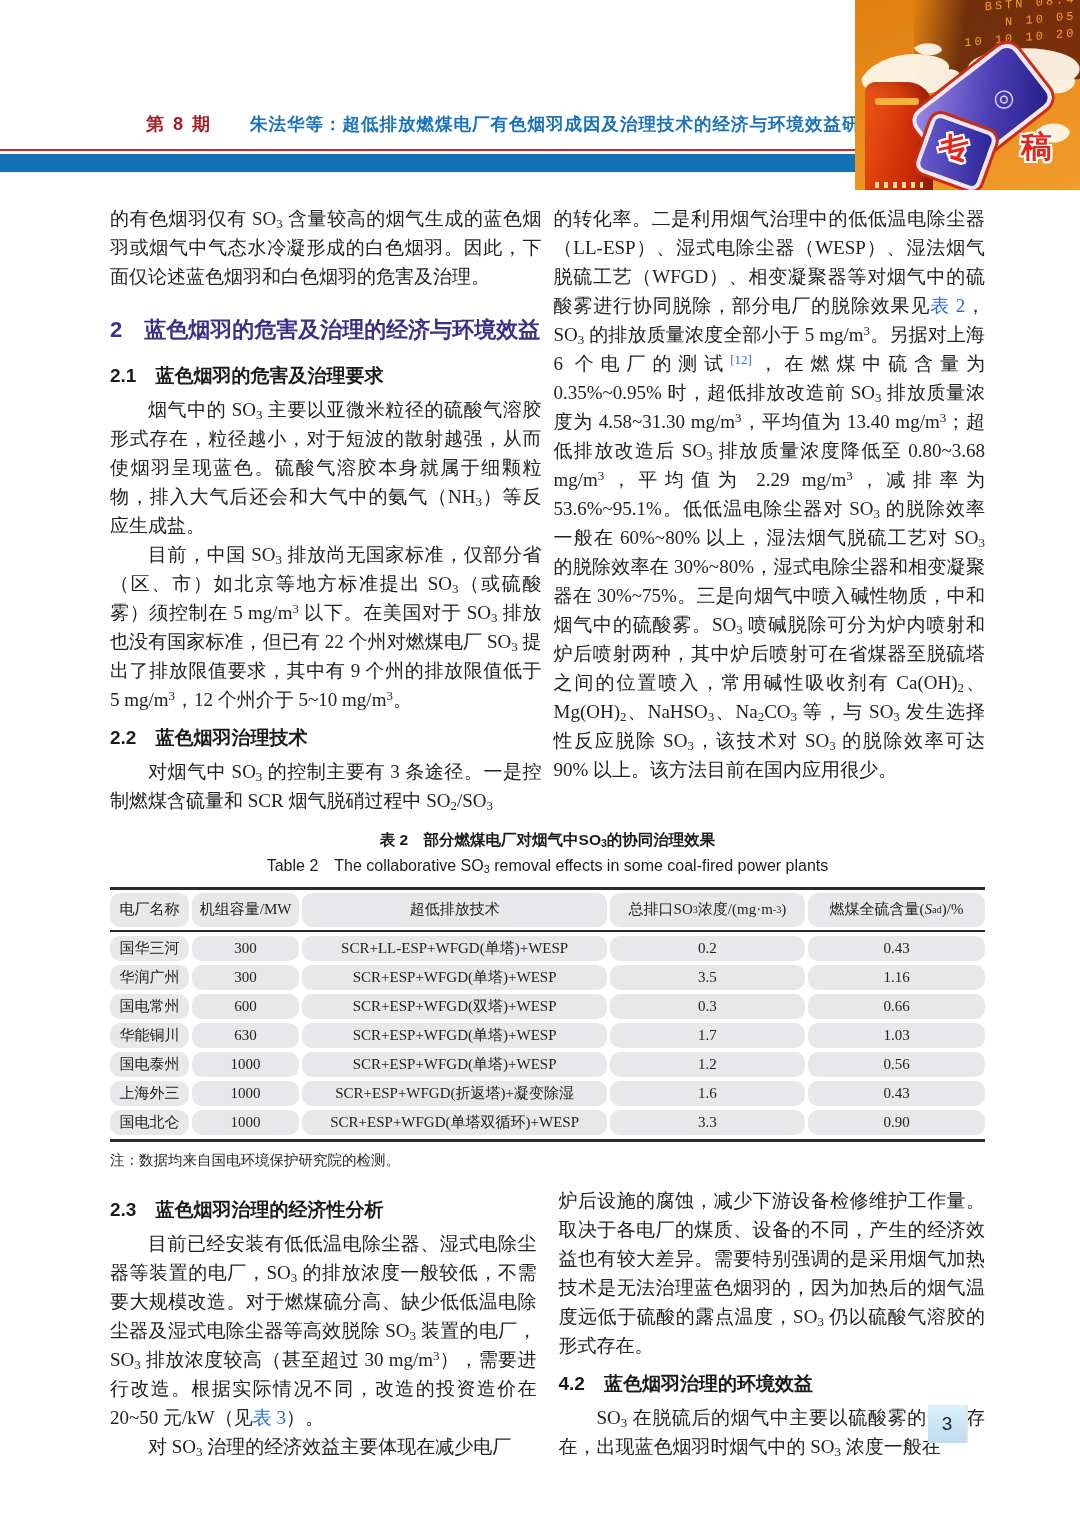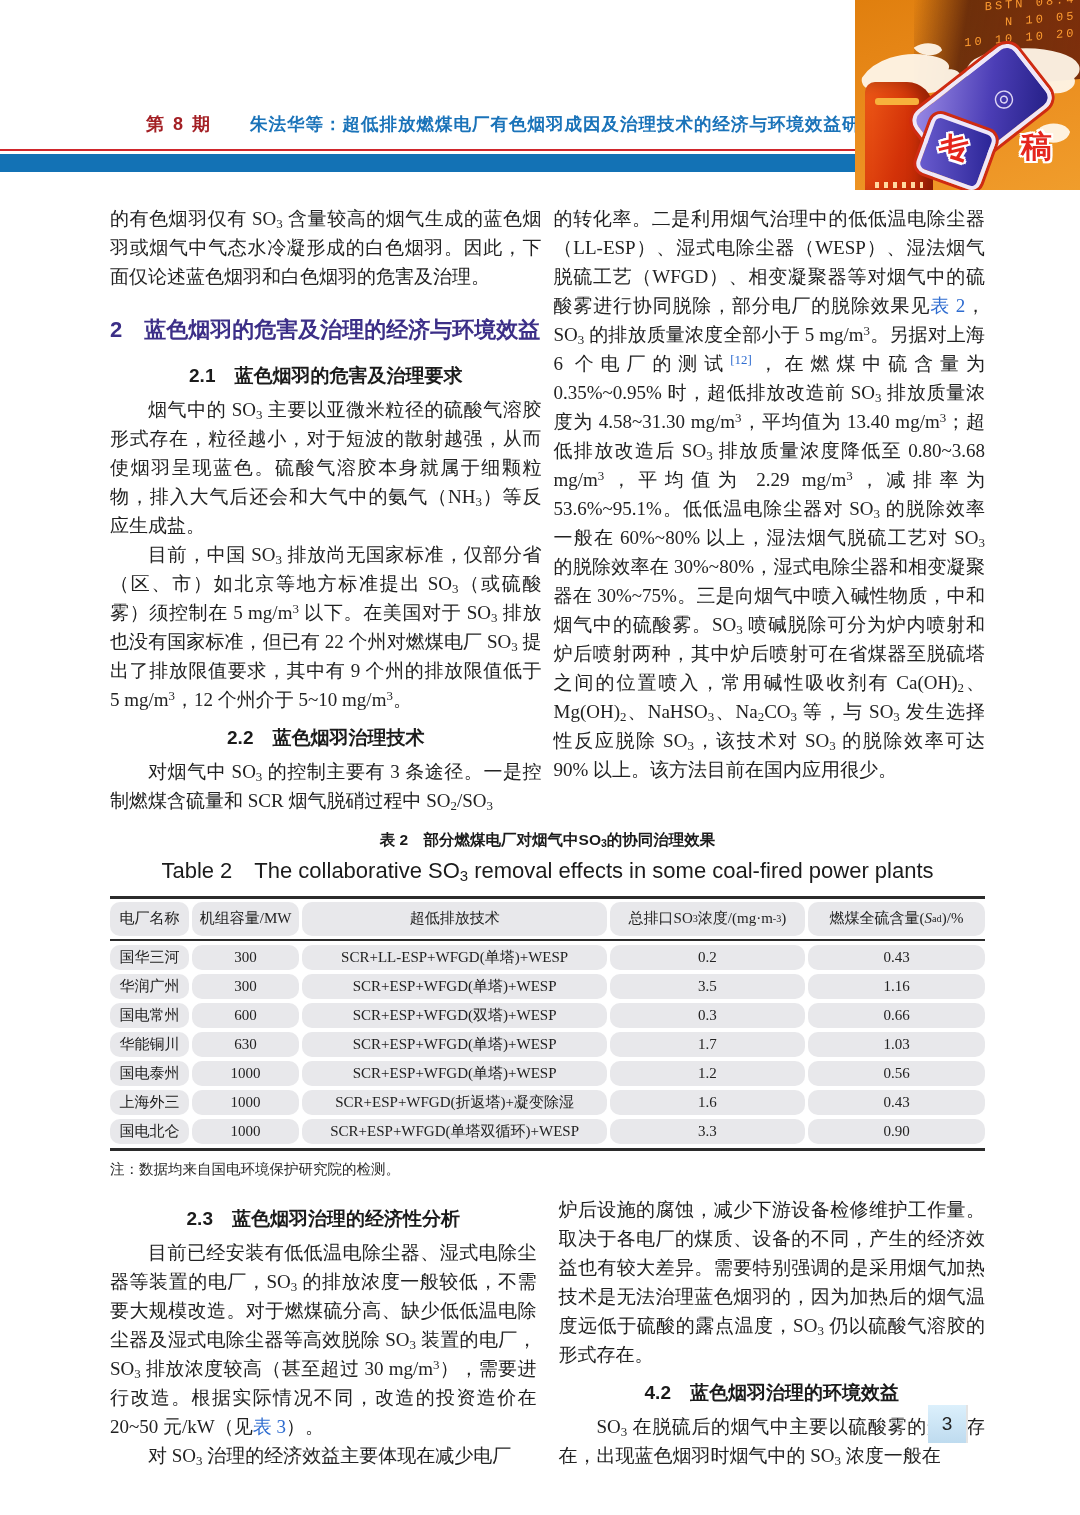--- a/index.html
+++ b/index.html
@@ -47,30 +47,30 @@
   main{position:absolute;top:190px;left:110px;width:875px;}
   .cols{display:flex;gap:22px;}
   .col{flex:1 1 0;font-size:19px;line-height:29px;text-align:justify;}
   .cols.top{margin-top:14px;gap:12px;}
   .cols.bottom{margin-top:16px;}
   .blk.p{text-indent:0;}
   .blk.pi{text-indent:2em;}
   .blk.h1{font-family:"Liberation Sans",sans-serif;font-weight:bold;font-size:22px;color:#3c2f87;
           line-height:1.25;margin:25px 0 17px;text-align:left;}
   .blk.h2{font-family:"Liberation Sans",sans-serif;font-weight:bold;font-size:19px;color:#1b1b1b;
-          margin:9px 0 5px;text-align:center;}
+          margin:9px 0 5px;text-align:left;}
   sub,sup{font-size:68%;line-height:0;}
   sup{vertical-align:0.5em;}
   sub{vertical-align:-0.2em;}
   .link{color:#2e6cd0;cursor:pointer;}
 
   
   .tablewrap{margin-top:15px;}
   .cap-zh{text-align:center;font-family:"Liberation Sans",sans-serif;font-weight:bold;font-size:15.5px;color:#1b1b1b;}
-  .cap-en{text-align:center;font-family:"Liberation Sans",sans-serif;font-size:22px;margin-top:5px;color:#1b1b1b;}
+  .cap-en{text-align:center;font-family:"Liberation Sans",sans-serif;font-size:16px;margin-top:5px;color:#1b1b1b;}
   .tbl{margin-top:10px;border-top:3px solid #2b2b2b;border-bottom:3px solid #2b2b2b;
        padding:3px 0 4px;font-size:15px;}
   .t-head{display:flex;gap:3px;border-bottom:2px solid #2b2b2b;padding-bottom:3px;}
   .t-head .t-cell{min-height:34px;}
   .t-row{display:flex;gap:3px;margin-top:4px;}
   .t-cell{background:#e8e8eb;display:flex;align-items:center;justify-content:center;
           padding:3px 2px;box-sizing:border-box;min-height:24px;border-radius:10px;}
   .c0{flex:0 0 9%;}.c1{flex:0 0 12.3%;}.c2{flex:0 0 34.8%;}.c3{flex:0 0 22.3%;}.c4{flex:1;}
   .note{margin-top:9px;font-size:14.5px;color:#2a2a2a;}
 

